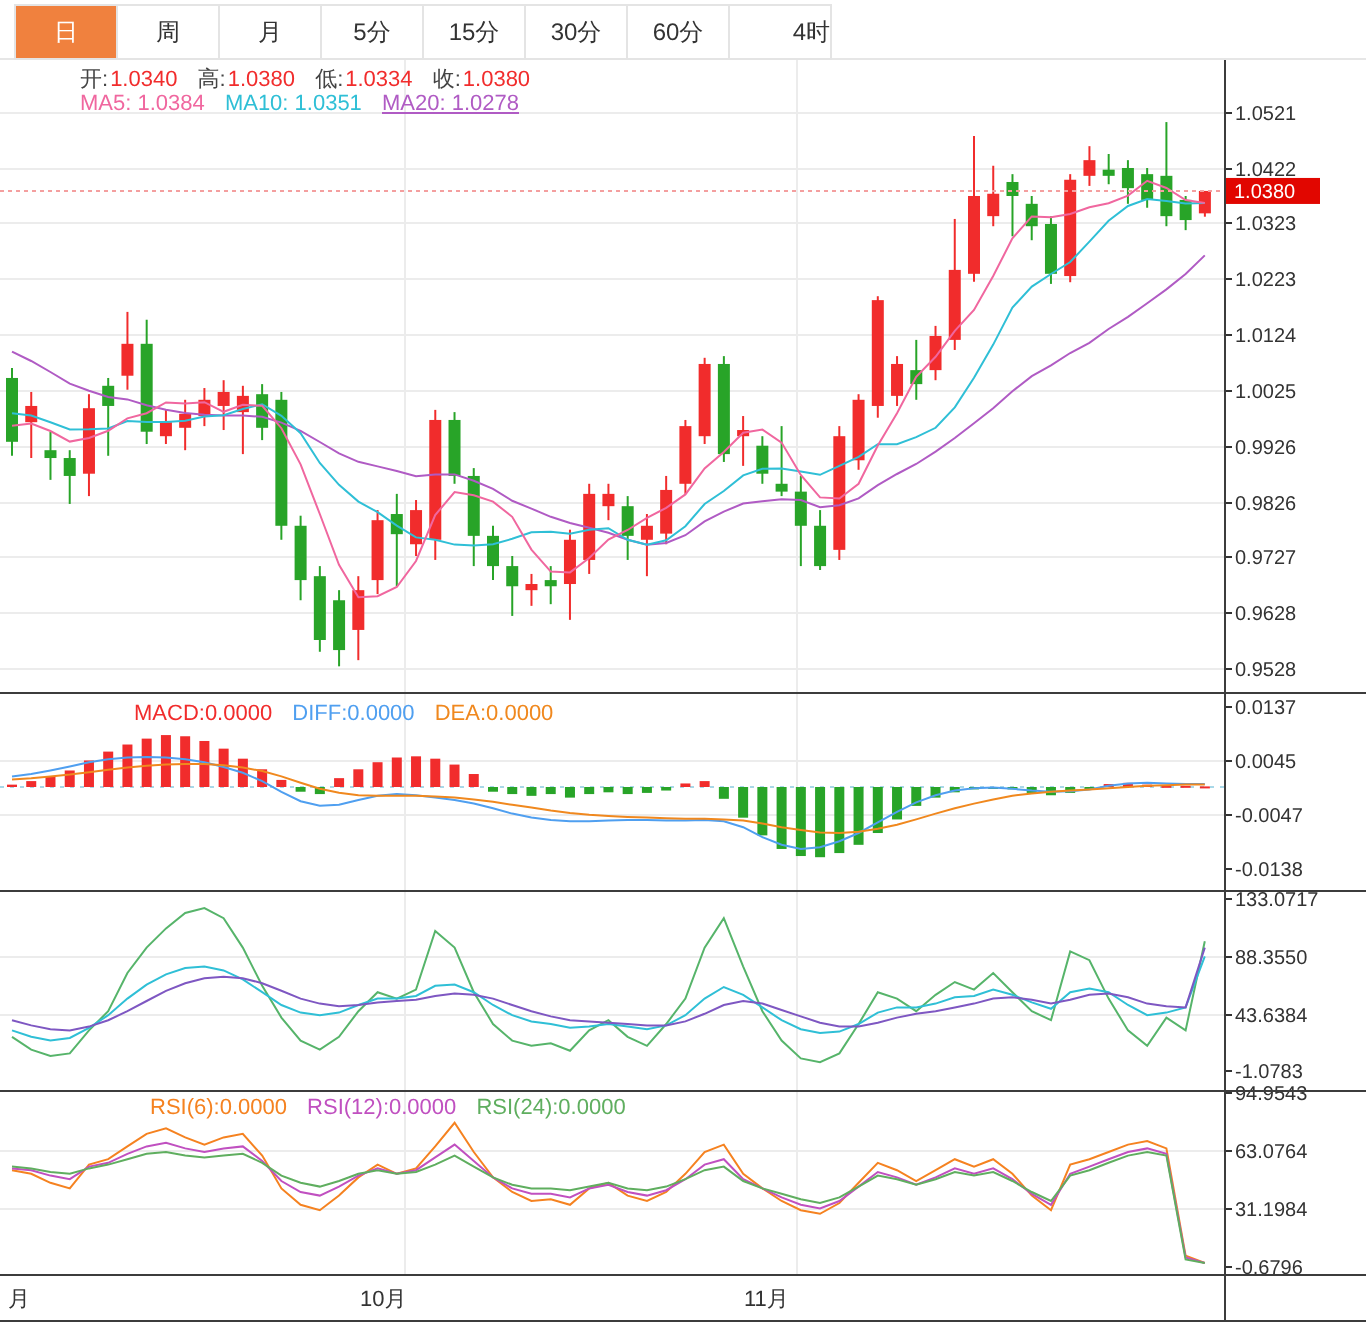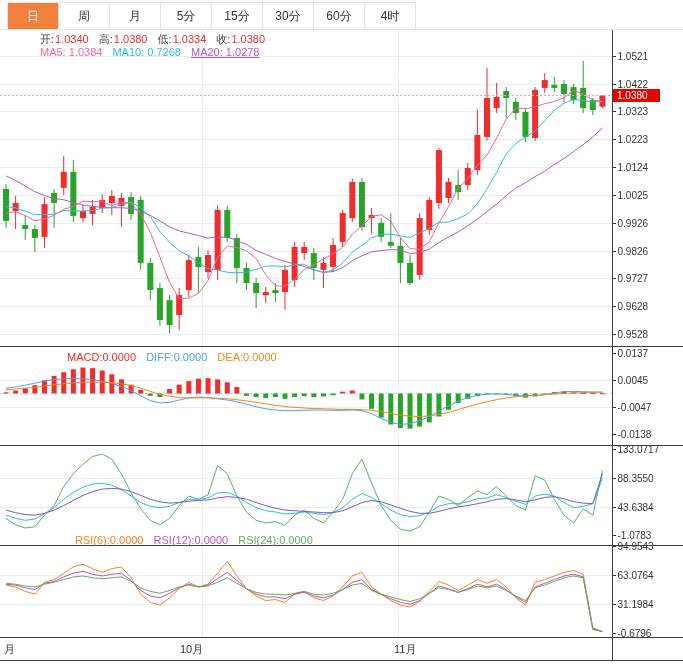--- a/index.html
+++ b/index.html
@@ -2,21 +2,21 @@
 <html><head>
 <meta charset="utf-8">
 <style>
   html,body{margin:0;padding:0;background:#fff;}
   body{font-family:"Liberation Sans","DejaVu Sans",sans-serif;}
   #app{position:relative;width:683px;height:671px;background:#fff;overflow:hidden;}
   #cv{position:absolute;left:0;top:0;}
   .tabs{position:absolute;left:7px;top:2px;display:flex;border:1px solid #e4e4e4;z-index:5;background:#fff;}
   .tab{width:50px;height:26px;line-height:26px;text-align:center;font-size:12px;color:#333;
        border-right:1px solid #e4e4e4;cursor:pointer;background:#fff;}
-  .tab:last-child{border-right:none;}
+  .tab:last-child{border-right:none;text-align:right;}
   .tab.active{background:#f0813e;color:#fff;}
   .lbl{position:absolute;font-size:11px;white-space:nowrap;z-index:4;letter-spacing:0;margin-left:32px;}
   .lbl span{margin-right:7px;}
   .c-dark{color:#444;margin-right:1px !important;}
   .c-red{color:#f12c2c;}
   .c-ma5{color:#f0679f;}
   .c-ma10{color:#2fbfd6;}
   .c-ma20{color:#b05bc4;text-decoration:underline;}
   .c-diff{color:#4f9ff0;}
   .c-dea{color:#f0881e;}
@@ -327,34 +327,34 @@
 
   <div class="lbl" style="left:8px;top:32px;">
     <span class="c-dark">开:</span><span class="c-red">1.0340</span>
     <span class="c-dark">高:</span><span class="c-red">1.0380</span>
     <span class="c-dark">低:</span><span class="c-red">1.0334</span>
     <span class="c-dark">收:</span><span class="c-red">1.0380</span>
   </div>
 
   <div class="lbl" style="left:8px;top:46px;">
     <span class="c-ma5">MA5: 1.0384</span>
-    <span class="c-ma10">MA10: 0.7268</span>
+    <span class="c-ma10">MA10: 1.0351</span>
     <span class="c-ma20">MA20: 1.0278</span>
   </div>
 
   <div class="lbl" style="left:8px;top:351px;padding-left:27px;">
     <span class="c-red">MACD:0.0000</span>
     <span class="c-diff">DIFF:0.0000</span>
     <span class="c-dea">DEA:0.0000</span>
   </div>
 
 
-  <div class="lbl" style="left:8px;top:534px;padding-left:35px;">
+  <div class="lbl" style="left:8px;top:548px;padding-left:35px;">
     <span class="c-r6">RSI(6):0.0000</span>
     <span class="c-r12">RSI(12):0.0000</span>
     <span class="c-r24">RSI(24):0.0000</span>
   </div>
 
   <div class="xlab" style="left:4px;">月</div>
   <div class="xlab" style="left:180px;">10月</div>
-  <div class="xlab" style="left:394px;">11月</div>
+  <div class="xlab" style="left:372px;">11月</div>
 
 </div>
 
 </body></html>

